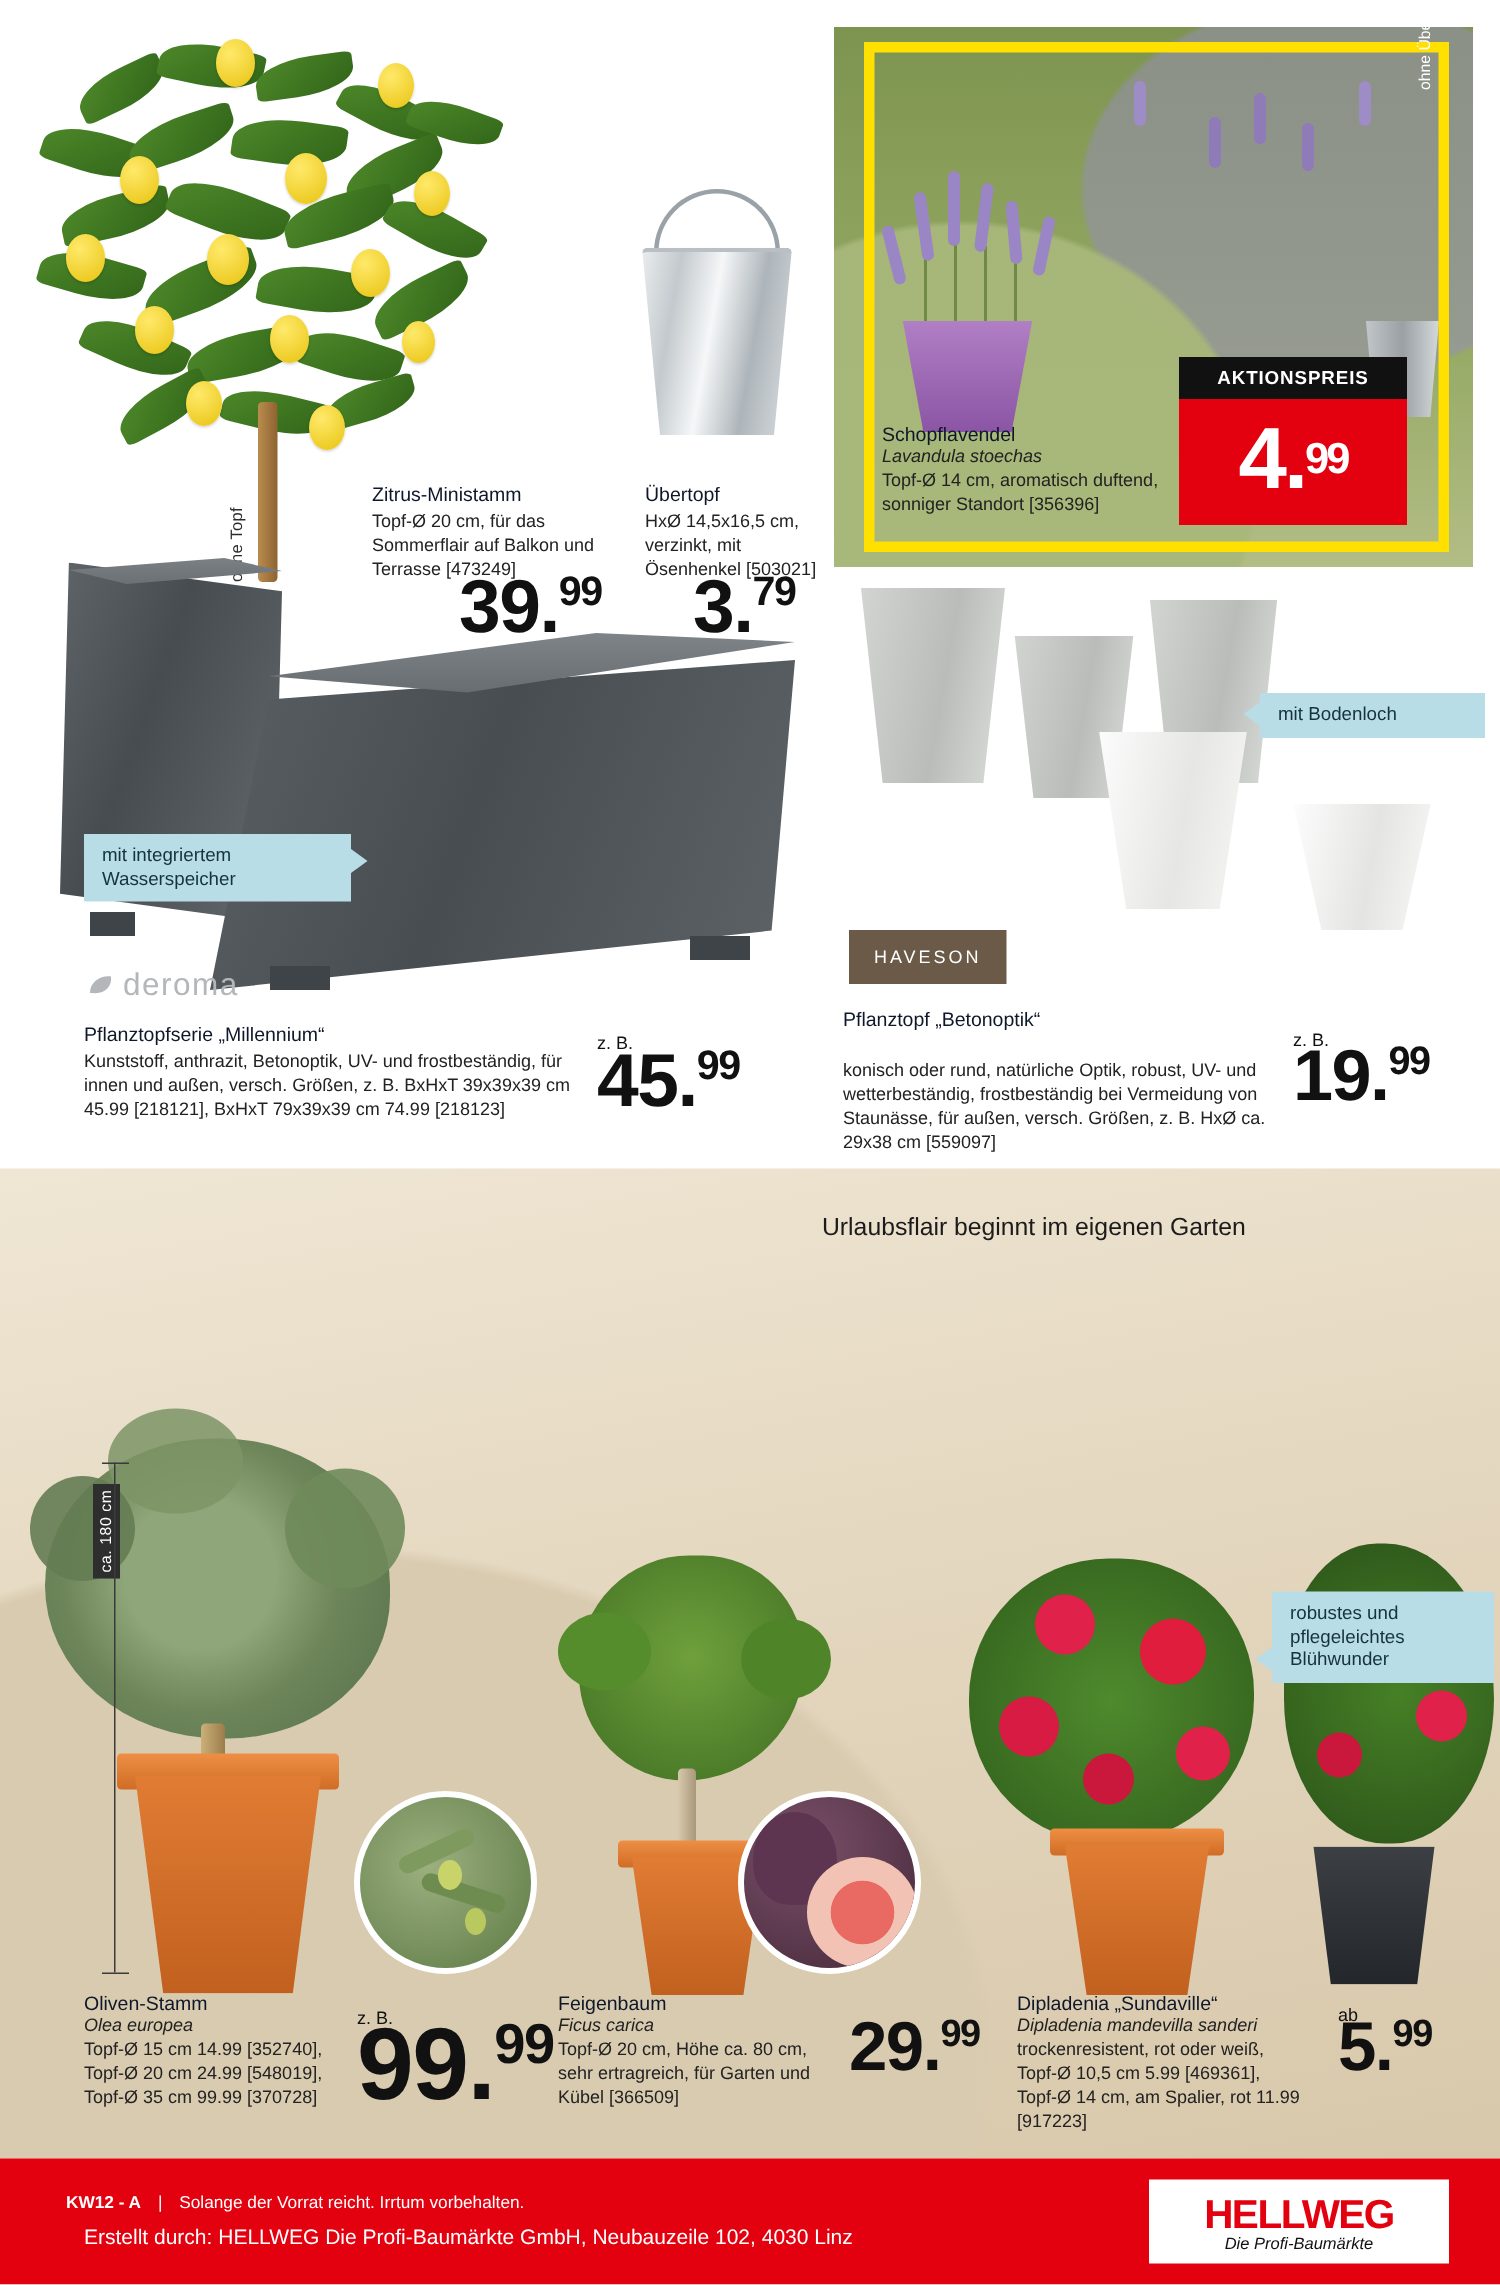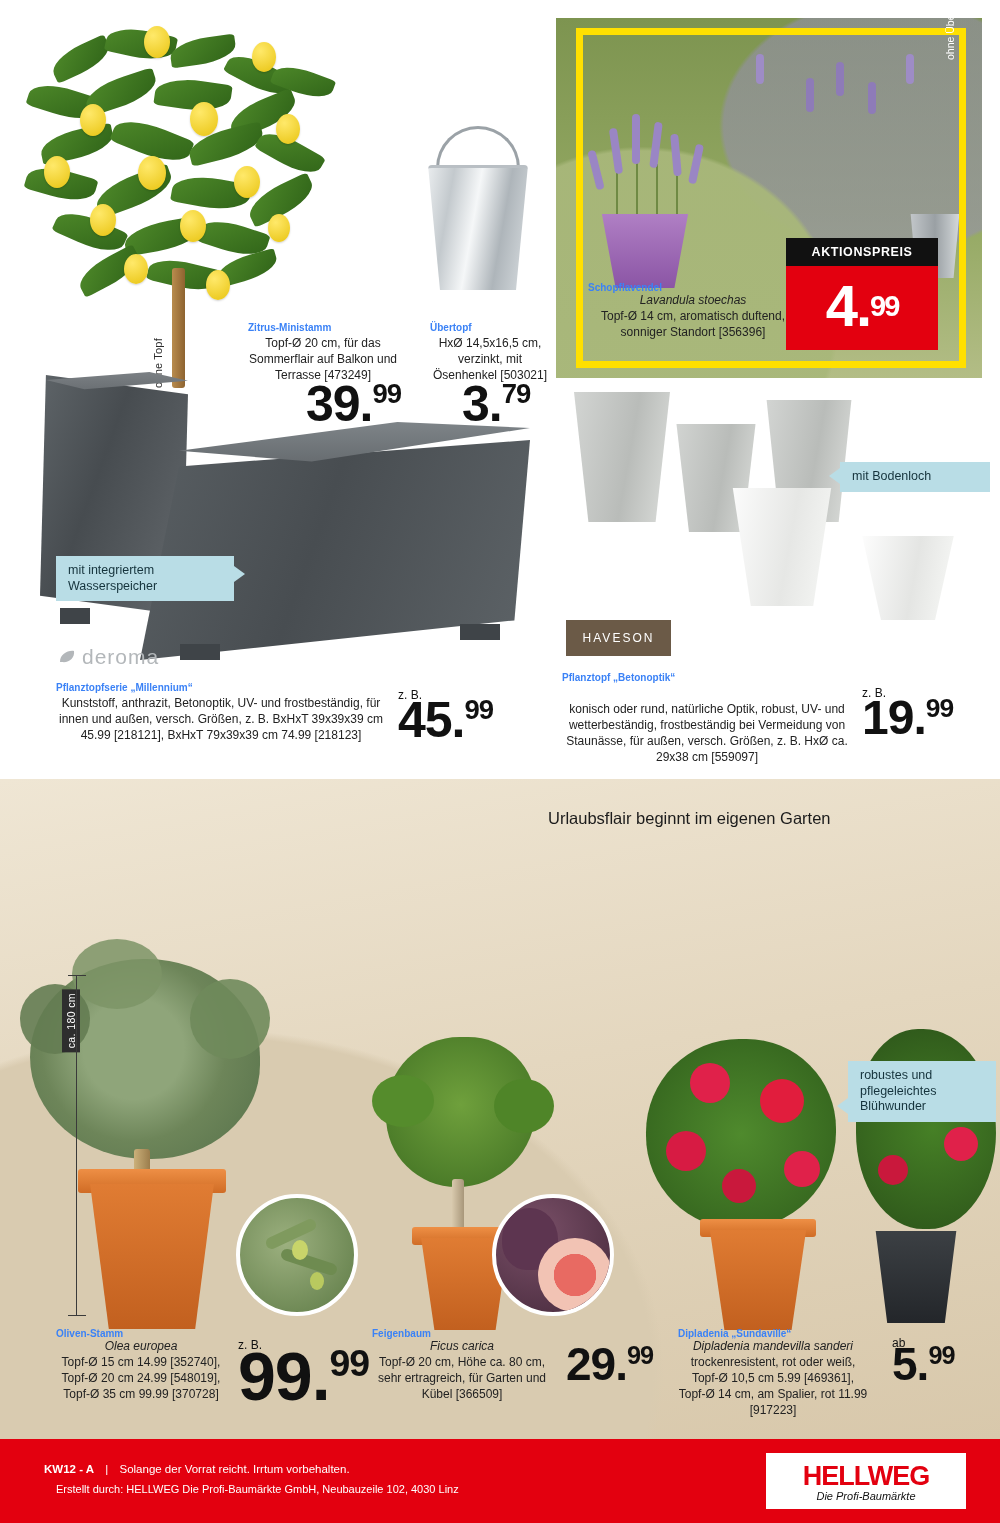--- a/index.html
+++ b/index.html
@@ -95,22 +95,22 @@
   .callout.right-tail:after {
     left:-11px; bottom:8px;
     border-top:8px solid transparent; border-bottom:8px solid transparent;
     border-right:11px solid #b9dde6;
   }
 
   .deroma { position:absolute; left:58px; top:645px; display:flex; align-items:center; gap:6px; }
   .deroma-word { font-size:21px; color:#b3b7ba; letter-spacing:1px; }
 
   
-  .pname { font-size:10px; font-weight:bold; color:#3b82f6; }
-  .pdesc { font-size:12px; color:#222; line-height:1.33;text-align:center; }
+  .pname { font-size:13px; font-weight:normal; color:#0f172a; }
+  .pdesc { font-size:12px; color:#222; line-height:1.33; }
   .price { font-weight:bold; color:#111; letter-spacing:-1px; line-height:.9; }
   .price .cents { font-size:.55em; vertical-align:super; }
   .zb { font-size:12px; color:#111; }
 
   
   .promo {
     position:absolute; left:556px; top:18px; width:426px; height:360px;
     background:linear-gradient(160deg,#6f8b4a 0%,#8aa05d 40%,#a9b77a 100%);
     overflow:hidden;
   }
@@ -211,21 +211,21 @@
   
   .bottom-row { position:absolute; left:0; top:1316px; width:927px; height:120px; }
 
   
   .footer {
     position:absolute; left:0; top:1439px; width:1000px; height:84px;
     background:#e3000f; color:#fff;
   }
   .footer-line1 { position:absolute; left:44px; top:24px; font-size:11.5px; }
   .footer-line1 b { font-weight:bold; }
-  .footer-line2 { position:absolute; left:44px; top:44px; font-size:11px;padding-left:12px; }
+  .footer-line2 { position:absolute; left:44px; top:44px; font-size:14px;padding-left:12px; }
   .logo-box {
     position:absolute; right:34px; top:14px; width:200px; height:56px;
     background:#fff; display:flex; flex-direction:column;
     align-items:center; justify-content:center;
   }
   .logo-word { color:#e3000f; font-weight:bold; font-size:27px; letter-spacing:-1px; }
   .logo-sub { color:#111; font-size:11px; font-style:italic; margin-top:-2px; }
 </style>
 </head>
 <body>

